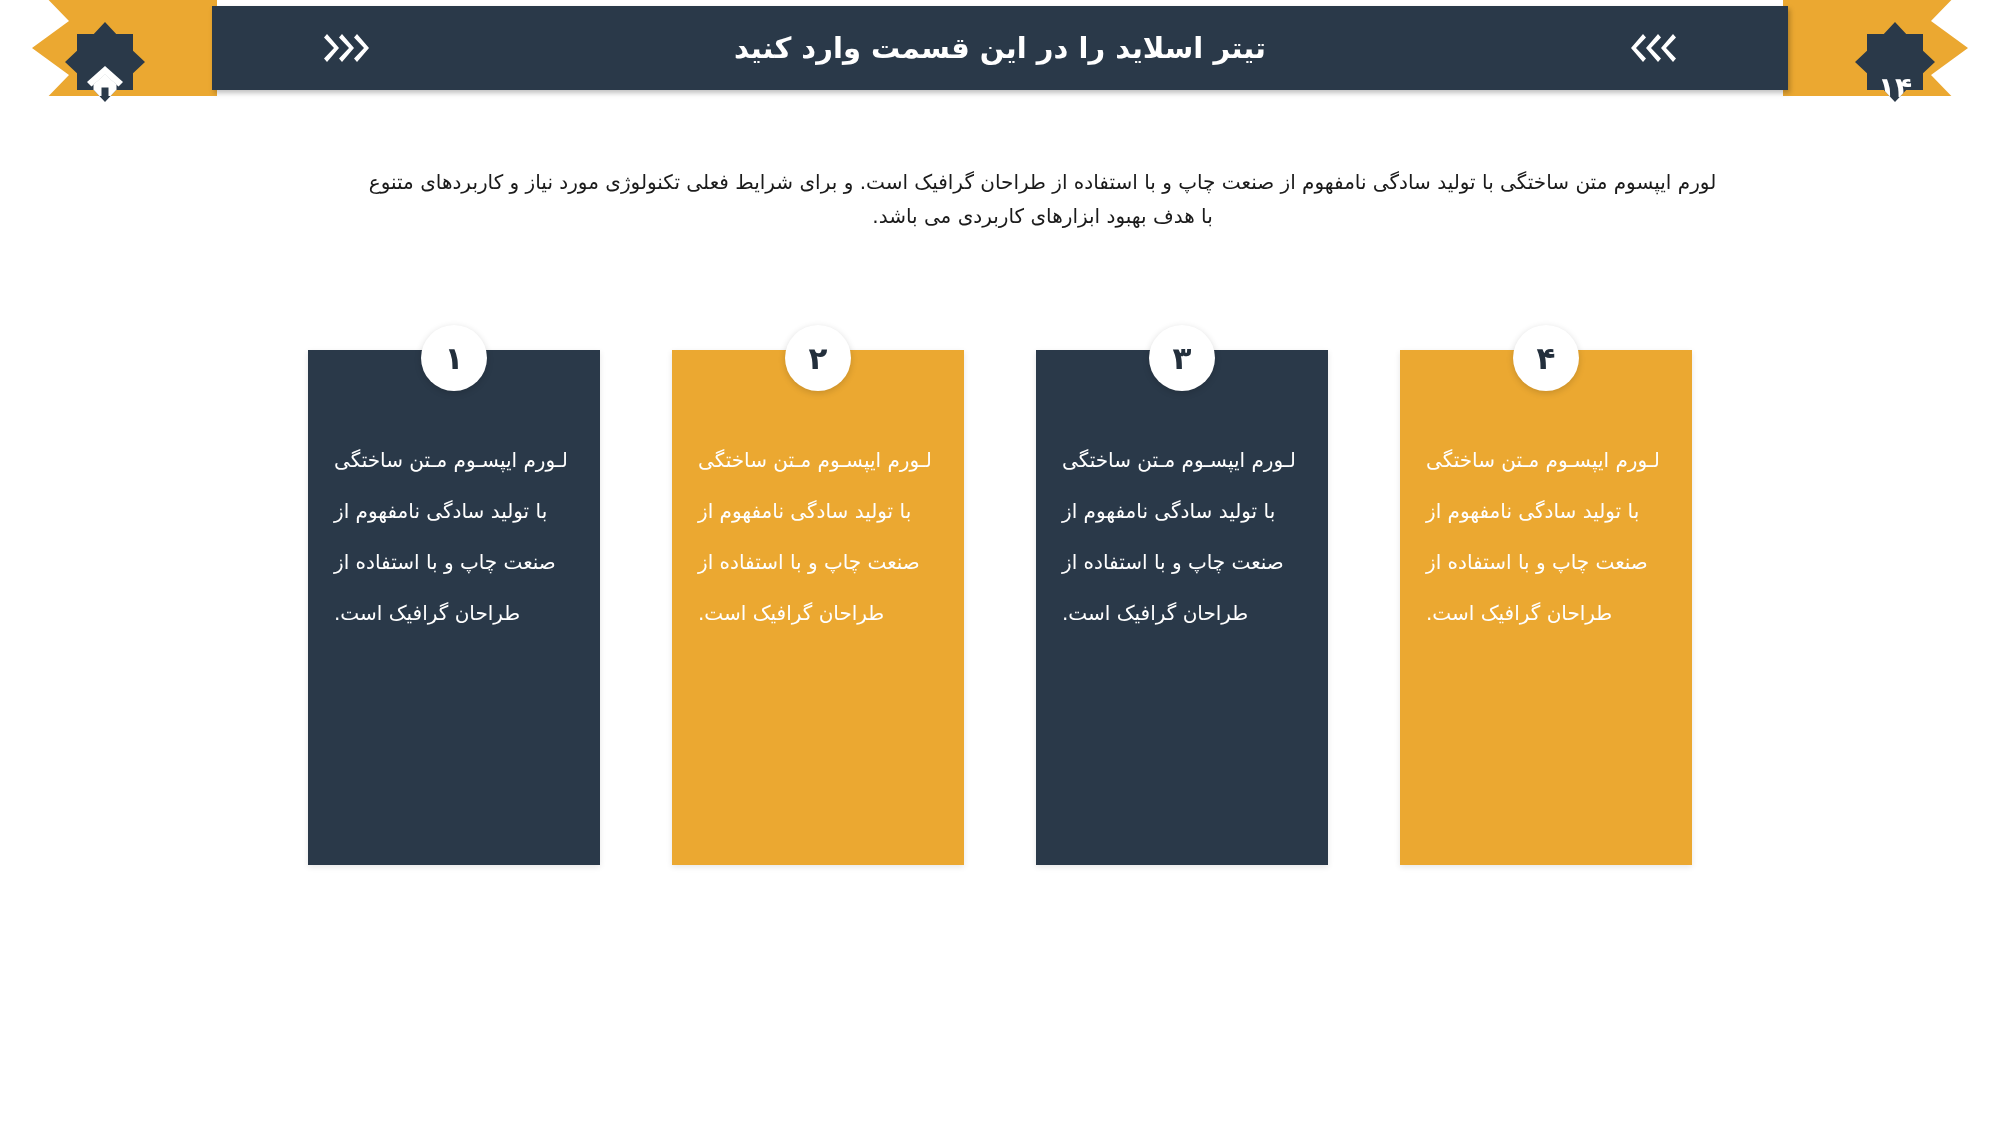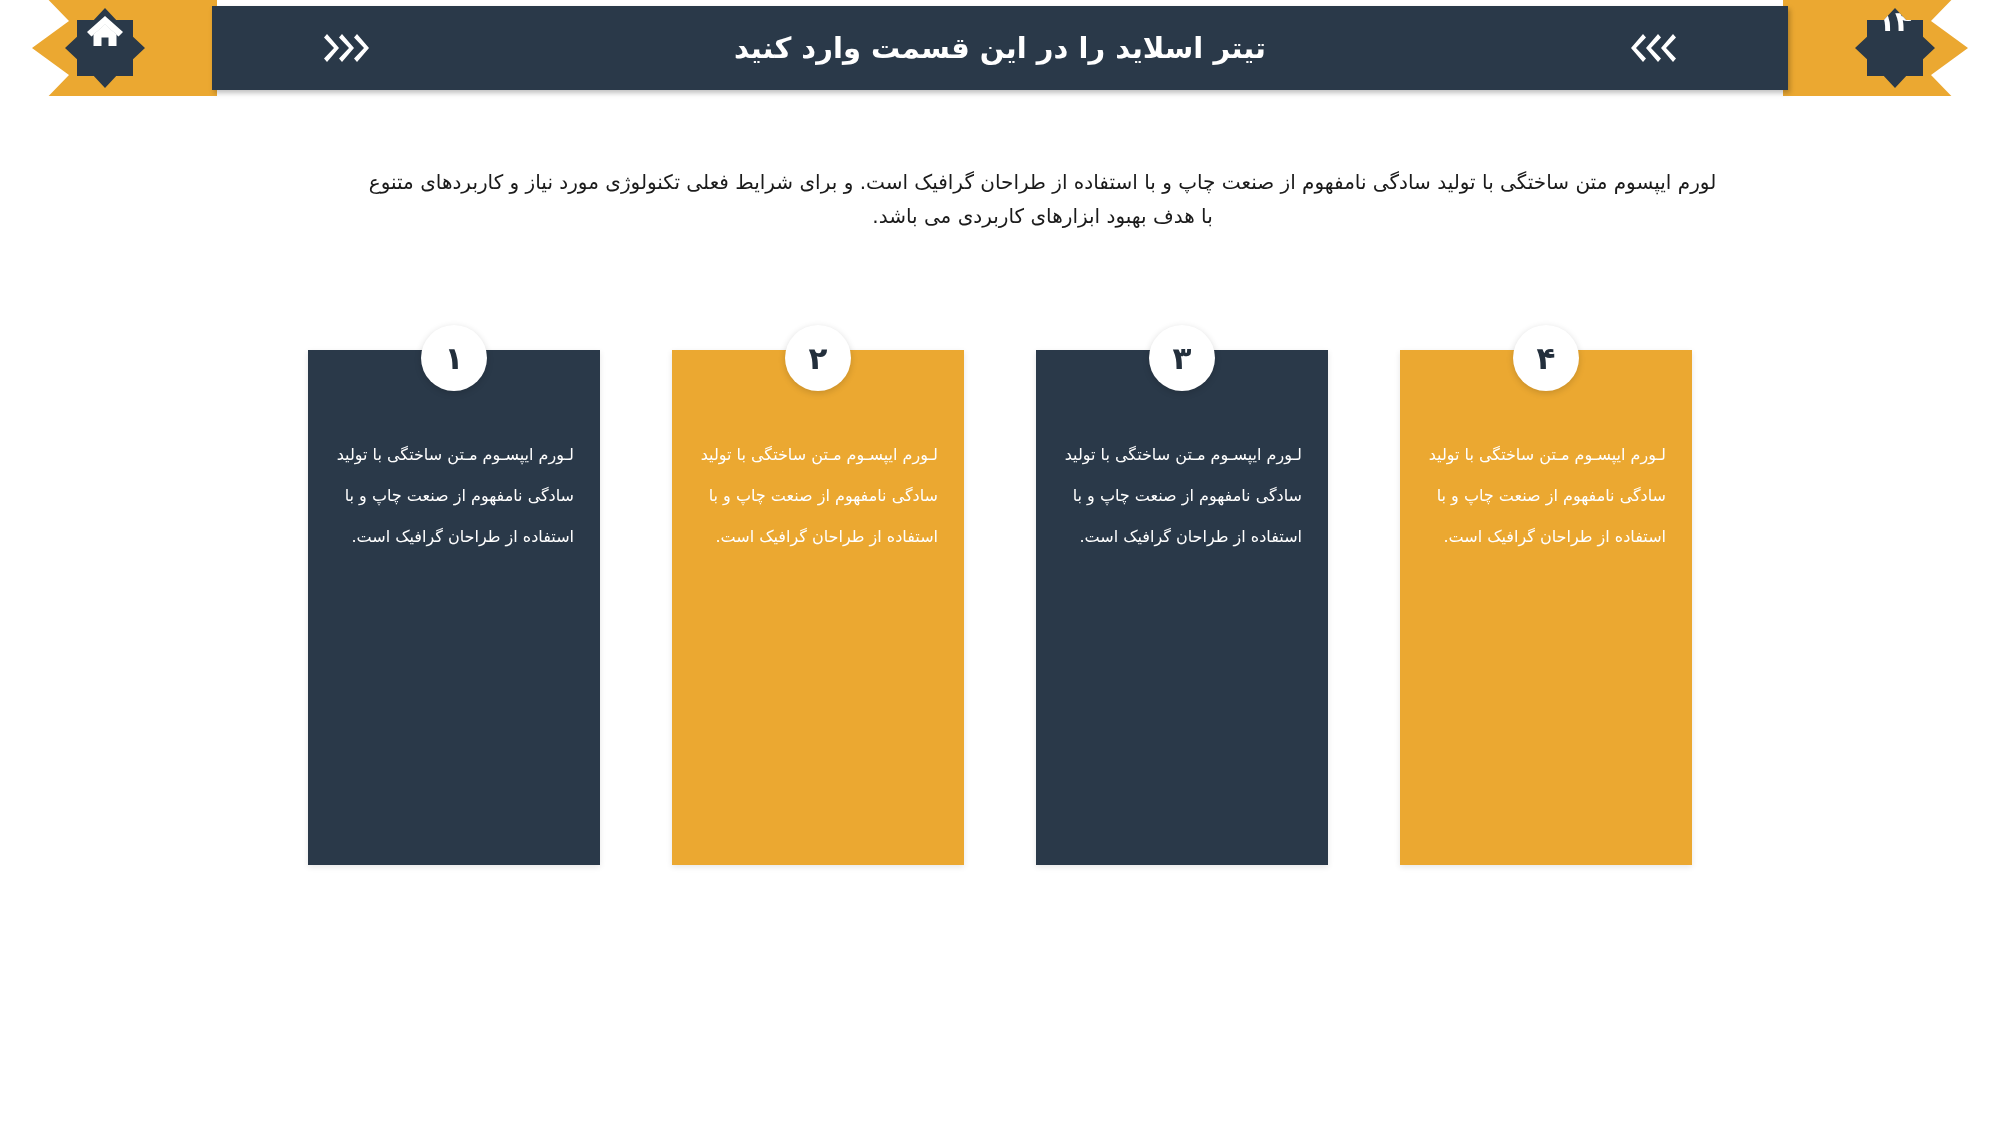--- a/index.html
+++ b/index.html
@@ -38,26 +38,26 @@
     clip-path: polygon(100% 0%, 100% 100%, 9% 100%, 20% 78%, 0% 50%, 20% 22%, 9% 0%);
   }
   .ribbon-right {
     right: 32px;
     clip-path: polygon(0% 0%, 0% 100%, 91% 100%, 80% 78%, 100% 50%, 80% 22%, 91% 0%);
   }
 
   
   .star-badge {
     position: absolute;
-    top: 8px;
+    top: 22px;
     width: 80px;
     height: 80px;
     background: #2A3949;
     display: flex;
-    align-items: flex-start;
+    align-items: flex-end;
     justify-content: center;
     clip-path: polygon(
       50% 0%, 64% 15%, 85% 15%, 85% 36%, 100% 50%, 85% 64%,
       85% 85%, 64% 85%, 50% 100%, 36% 85%, 15% 85%, 15% 64%,
       0% 50%, 15% 36%, 15% 15%, 36% 15%
     );
   }
   .star-left { left: 65px; }
   .star-right { right: 65px; }
 
@@ -159,23 +159,23 @@
     font-family: "DejaVu Sans", sans-serif;
   }
   .card {
     position: absolute;
     top: 25px;
     left: 0;
     width: 292px;
     height: 515px;
     box-sizing: border-box;
     padding: 85px 26px 20px 26px;
-    text-align: right;
+    text-align: left;
     color: #ffffff;
-    font-size: 16px;
+    font-size: 20px;
     line-height: 2.55;
     direction: rtl;
     box-shadow: 0 2px 6px rgba(0,0,0,0.10);
   }
   .card.dark   { background: #2A3949; }
   .card.orange { background: #EBA831; }
 </style>
 </head>
 <body>
 

